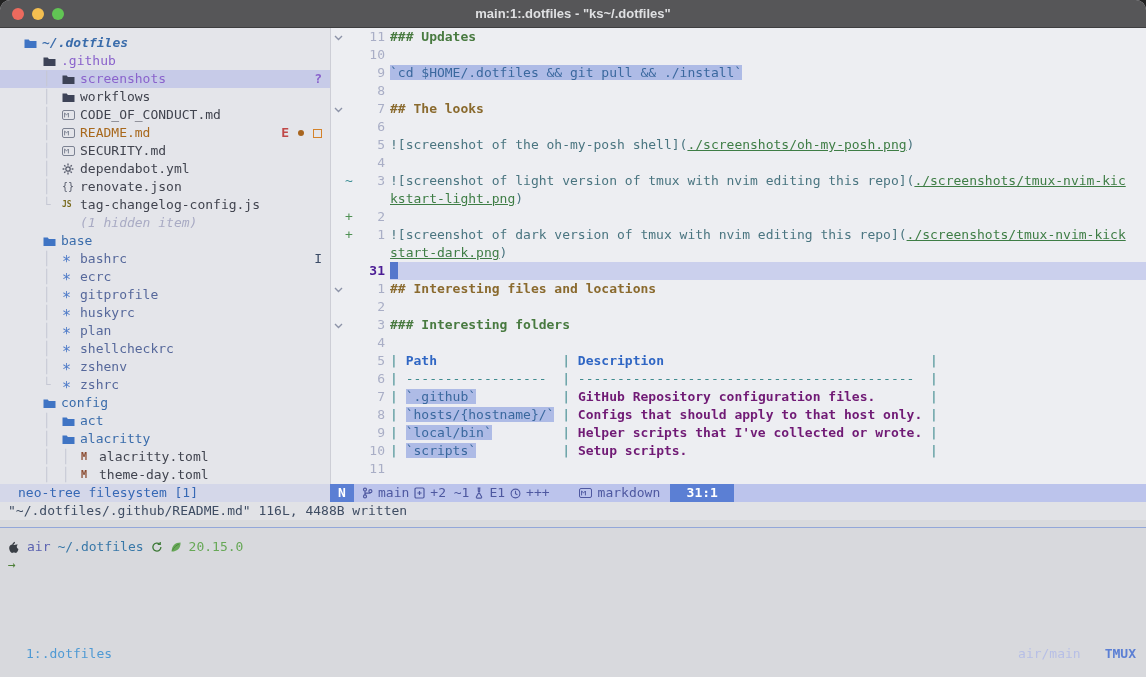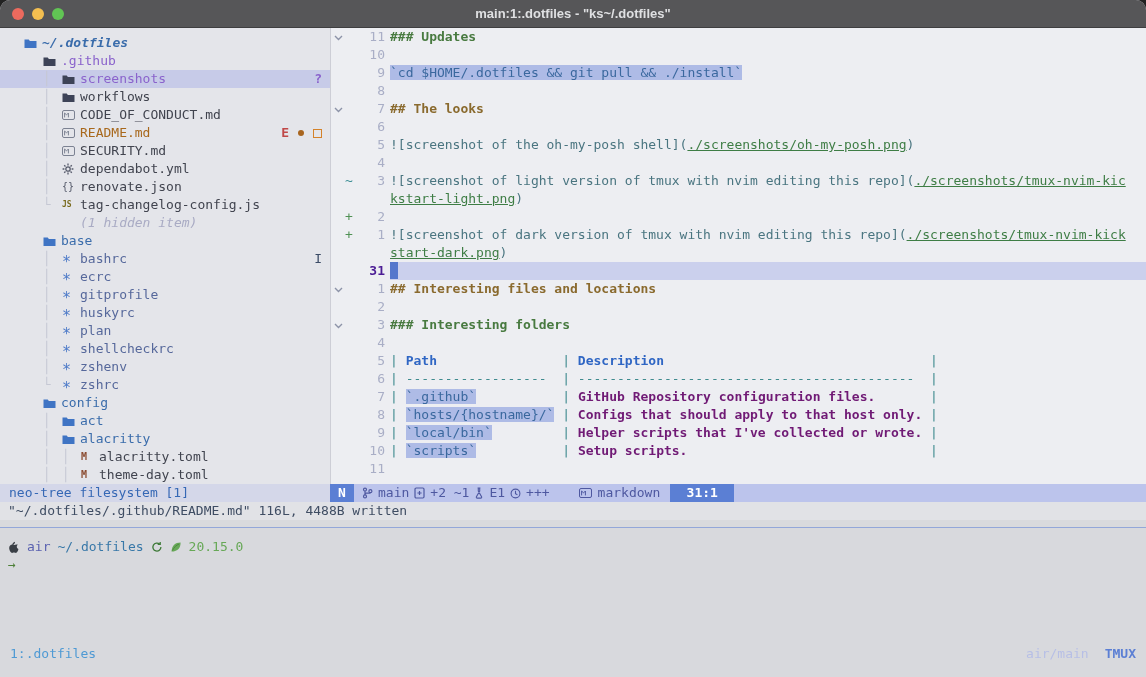--- a/index.html
+++ b/index.html
@@ -58,43 +58,43 @@
   .s-md { color:#4a7580; }
   .s-url { color:#3e7d45; text-decoration:underline; }
   .s-code { color:#3a689e; background:#aebbe6; }
   .s-pipe, .s-dash { color:#3f8b8f; }
   .s-th { color:#2f66c4; font-weight:bold; }
   .s-td { color:#701a75;font-weight:bold; }
   .s-plain { color:#3f4250; }
 
   
   .statusrow { position:absolute; top:456px; left:0; right:0; height:18px; display:flex; }
-  .neotree-status { width:330px; flex:none; background:#d4d7e9; color:#3668b5; padding-left:9px; }
+  .neotree-status { width:330px; flex:none; background:#d4d7e9; color:#3668b5; padding-left:18px; }
   .lualine { flex:1; display:flex; background:#bcc4ec; color:#4e58a0; align-items:center; }
   .mode-box { background:#5b7fd4; color:#fff; font-weight:bold; width:24px; text-align:center; flex:none; height:18px; }
   .ll-left { display:flex; align-items:center; gap:5px; padding:0 19px 0 8px; flex:none; }
   .ll-ic { display:inline-flex; align-items:center; }
   .ll-path { flex:1; background:#a8b2e0; padding-left:8px; color:#3f4a8e; height:18px; }
   .ll-ft { flex:none; display:flex; align-items:center; gap:6px; padding:0 10px; }
   .pos-box { background:#5b7fd4; color:#fff; font-weight:bold; flex:none; width:64px; text-align:center; height:18px; }
 
   
   .cmdline { position:absolute; top:474px; left:0; right:0; height:18px; background:#e1e2e6; color:#3f4d63; padding-left:8px; }
   .pane-divider { position:absolute; top:499px; left:0; right:0; height:1px; background:#93a7d9; }
   .shell { position:absolute; top:500px; left:0; right:0; bottom:0; background:#d8d9dd; }
   .promptline { position:absolute; top:10px; left:8px; display:flex; align-items:center; gap:7px; }
   .p-host { color:#5a62b0; }
   .p-cwd { color:#3878a8; }
   .p-ver { color:#67a857; }
   .p-arrow { position:absolute; top:28px; left:8px; color:#4e8038; }
-  .tmux-bar { position:absolute; top:117px; left:0; right:0; height:18px; display:flex; justify-content:space-between; padding:0 10px; }
+  .tmux-bar { position:absolute; top:117px; left:16px; right:0; height:18px; display:flex; justify-content:space-between; padding:0 10px; }
   .tm-win { color:#4f9ad4; }
   .tm-right { display:flex; gap:16px; }
   .tm-client { color:#b7bfe6; }
-  .tm-label { color:#5b7fd4; font-weight:bold; }
+  .tm-label { color:#5b7fd4; font-weight:bold;margin-left:8px; }
 </style>
 </head>
 <body>
 
 <div class="window">
   <div class="titlebar">
     <div class="traffic">
       <span class="tl r"></span>
       <span class="tl y"></span>
       <span class="tl g"></span>

